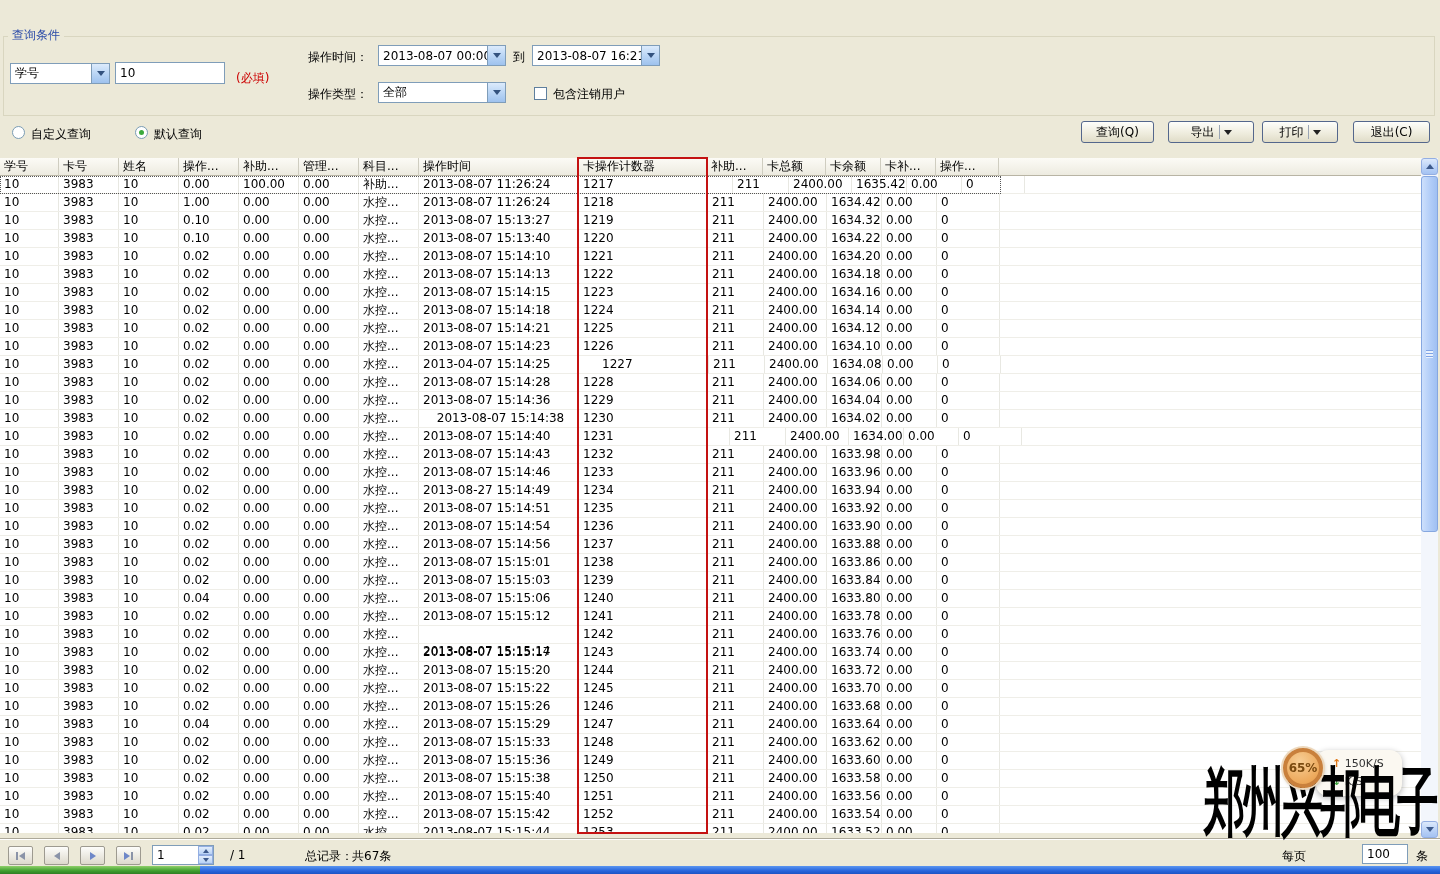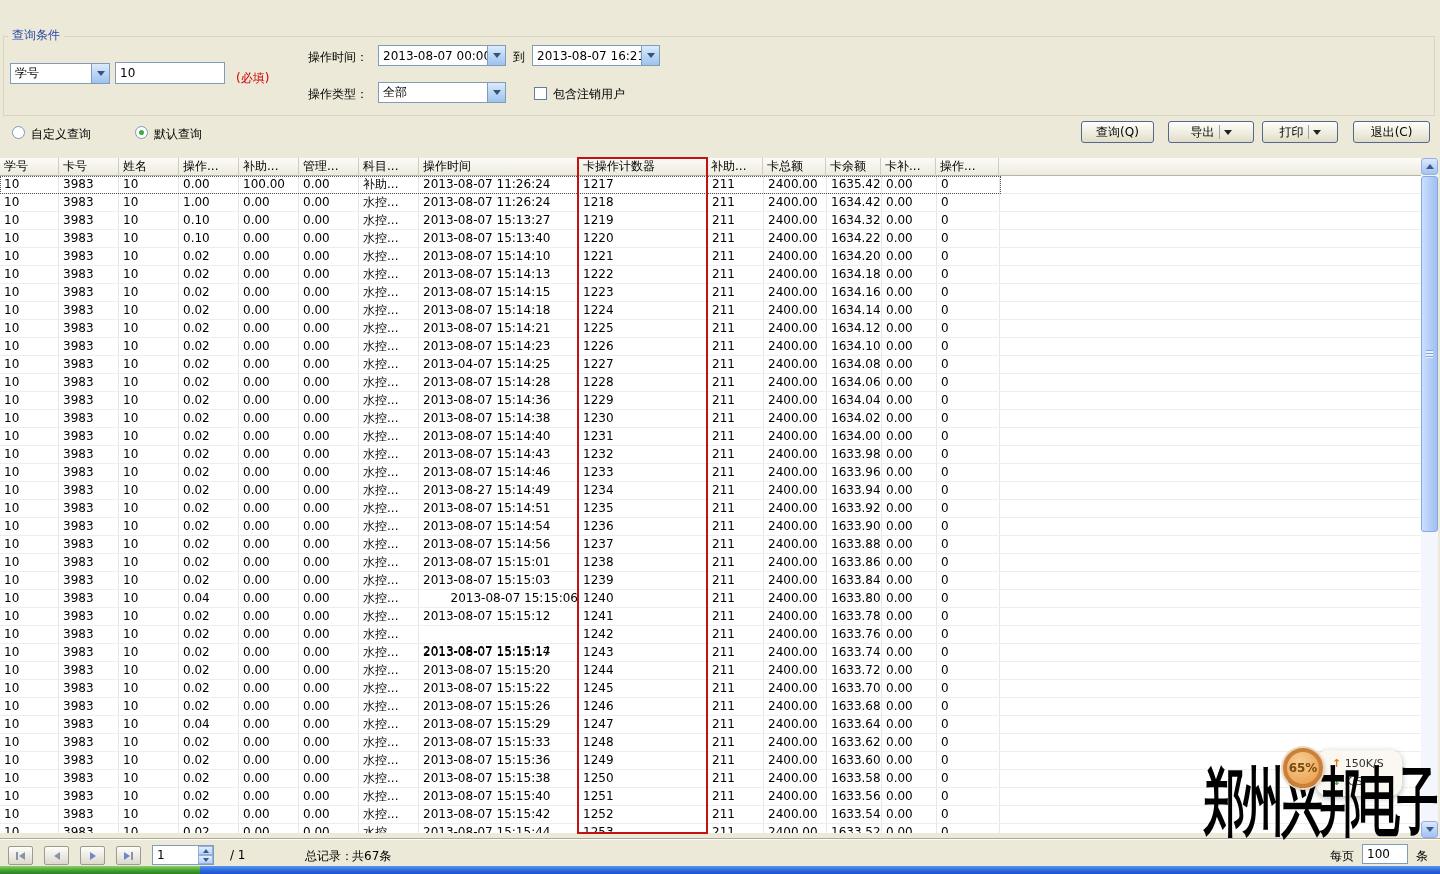--- a/index.html
+++ b/index.html
@@ -186,21 +186,21 @@
     <div class="grid-body" id="grid-body">
         <div class="t-row focused">
           <div class="t-cell" style="width: 59px;">10</div>
           <div class="t-cell" style="width: 60px;">3983</div>
           <div class="t-cell" style="width: 60px;">10</div>
           <div class="t-cell" style="width: 60px;">0.00</div>
           <div class="t-cell" style="width: 60px;">100.00</div>
           <div class="t-cell" style="width: 60px;">0.00</div>
           <div class="t-cell" style="width: 60px;">补助...</div>
           <div class="t-cell" style="width: 160px;">2013-08-07 11:26:24</div>
-          <div class="t-cell" style="width: 129px;">1217</div>
+          <div class="t-cell" style="width: 154px;">1217</div>
           <div class="t-cell" style="width: 56px;">211</div>
           <div class="t-cell" style="width: 63px;">2400.00</div>
           <div class="t-cell" style="width: 55px;">1635.42</div>
           <div class="t-cell" style="width: 55px;">0.00</div>
           <div class="t-cell" style="width: 63px;">0</div>
         </div>
         <div class="t-row">
           <div class="t-cell" style="width: 59px;">10</div>
           <div class="t-cell" style="width: 60px;">3983</div>
           <div class="t-cell" style="width: 60px;">10</div>
@@ -346,21 +346,21 @@
         </div>
         <div class="t-row">
           <div class="t-cell" style="width: 59px;">10</div>
           <div class="t-cell" style="width: 60px;">3983</div>
           <div class="t-cell" style="width: 60px;">10</div>
           <div class="t-cell" style="width: 60px;">0.02</div>
           <div class="t-cell" style="width: 60px;">0.00</div>
           <div class="t-cell" style="width: 60px;">0.00</div>
           <div class="t-cell" style="width: 60px;">水控...</div>
           <div class="t-cell" style="width: 160px;">2013-04-07 15:14:25</div>
-          <div class="t-cell" style="width: 129px;">1227</div>
+          <div class="t-cell" style="width: 111px; margin-left: 19px;">1227</div>
           <div class="t-cell" style="width: 56px;">211</div>
           <div class="t-cell" style="width: 63px;">2400.00</div>
           <div class="t-cell" style="width: 55px;">1634.08</div>
           <div class="t-cell" style="width: 55px;">0.00</div>
           <div class="t-cell" style="width: 63px;">0</div>
         </div>
         <div class="t-row">
           <div class="t-cell" style="width: 59px;">10</div>
           <div class="t-cell" style="width: 60px;">3983</div>
           <div class="t-cell" style="width: 60px;">10</div>
@@ -393,38 +393,38 @@
           <div class="t-cell" style="width: 63px;">0</div>
         </div>
         <div class="t-row">
           <div class="t-cell" style="width: 59px;">10</div>
           <div class="t-cell" style="width: 60px;">3983</div>
           <div class="t-cell" style="width: 60px;">10</div>
           <div class="t-cell" style="width: 60px;">0.02</div>
           <div class="t-cell" style="width: 60px;">0.00</div>
           <div class="t-cell" style="width: 60px;">0.00</div>
           <div class="t-cell" style="width: 60px;">水控...</div>
-          <div class="t-cell" style="width: 160px;">2013-08-07 15:14:38</div>
+          <div class="t-cell" style="width: 160px; text-align: center;">2013-08-07 15:14:38</div>
           <div class="t-cell" style="width: 129px;">1230</div>
           <div class="t-cell" style="width: 56px;">211</div>
           <div class="t-cell" style="width: 63px;">2400.00</div>
           <div class="t-cell" style="width: 55px;">1634.02</div>
           <div class="t-cell" style="width: 55px;">0.00</div>
           <div class="t-cell" style="width: 63px;">0</div>
         </div>
         <div class="t-row">
           <div class="t-cell" style="width: 59px;">10</div>
           <div class="t-cell" style="width: 60px;">3983</div>
           <div class="t-cell" style="width: 60px;">10</div>
           <div class="t-cell" style="width: 60px;">0.02</div>
           <div class="t-cell" style="width: 60px;">0.00</div>
           <div class="t-cell" style="width: 60px;">0.00</div>
           <div class="t-cell" style="width: 60px;">水控...</div>
           <div class="t-cell" style="width: 160px;">2013-08-07 15:14:40</div>
-          <div class="t-cell" style="width: 129px;">1231</div>
+          <div class="t-cell" style="width: 151px;">1231</div>
           <div class="t-cell" style="width: 56px;">211</div>
           <div class="t-cell" style="width: 63px;">2400.00</div>
           <div class="t-cell" style="width: 55px;">1634.00</div>
           <div class="t-cell" style="width: 55px;">0.00</div>
           <div class="t-cell" style="width: 63px;">0</div>
         </div>
         <div class="t-row">
           <div class="t-cell" style="width: 59px;">10</div>
           <div class="t-cell" style="width: 60px;">3983</div>
           <div class="t-cell" style="width: 60px;">10</div>
@@ -553,21 +553,21 @@
           <div class="t-cell" style="width: 63px;">0</div>
         </div>
         <div class="t-row">
           <div class="t-cell" style="width: 59px;">10</div>
           <div class="t-cell" style="width: 60px;">3983</div>
           <div class="t-cell" style="width: 60px;">10</div>
           <div class="t-cell" style="width: 60px;">0.04</div>
           <div class="t-cell" style="width: 60px;">0.00</div>
           <div class="t-cell" style="width: 60px;">0.00</div>
           <div class="t-cell" style="width: 60px;">水控...</div>
-          <div class="t-cell" style="width: 160px; text-align: right;">2013-08-07 15:15:06</div>
+          <div class="t-cell" style="width: 160px;">2013-08-07 15:15:06</div>
           <div class="t-cell" style="width: 129px;">1240</div>
           <div class="t-cell" style="width: 56px;">211</div>
           <div class="t-cell" style="width: 63px;">2400.00</div>
           <div class="t-cell" style="width: 55px;">1633.80</div>
           <div class="t-cell" style="width: 55px;">0.00</div>
           <div class="t-cell" style="width: 63px;">0</div>
         </div>
         <div class="t-row">
           <div class="t-cell" style="width: 59px;">10</div>
           <div class="t-cell" style="width: 60px;">3983</div>
@@ -812,21 +812,21 @@
             <span class="mini-up"></span>
           </span>
         <span class="spin-b b">
             <span class="mini-down"></span>
           </span>
       </span>
     </div>
     <span class="txt" style="left:230px;">/ 1</span>
     <span class="txt" style="left:305px;">总记录：</span>
     <span class="txt" style="left:352px;">共67条</span>
-    <span class="txt" style="left:1330px;font-family:Liberation Serif, serif;">每页</span>
+    <span class="txt" style="left:1282px;font-family:Liberation Serif, serif;">每页</span>
     <span class="perpage-input">100</span>
     <span class="txt" style="left:1416px;">条</span>
   </div>
 
   <div class="taskstrip-green"></div>
   <div class="taskstrip-blue"></div>
 
   <div class="speed-tip">
     <div class="row"><span class="arr-up">↑</span> <span>150K/S</span></div>
     <div class="row"><span class="arr-down">↓</span> <span>K/S</span></div>

